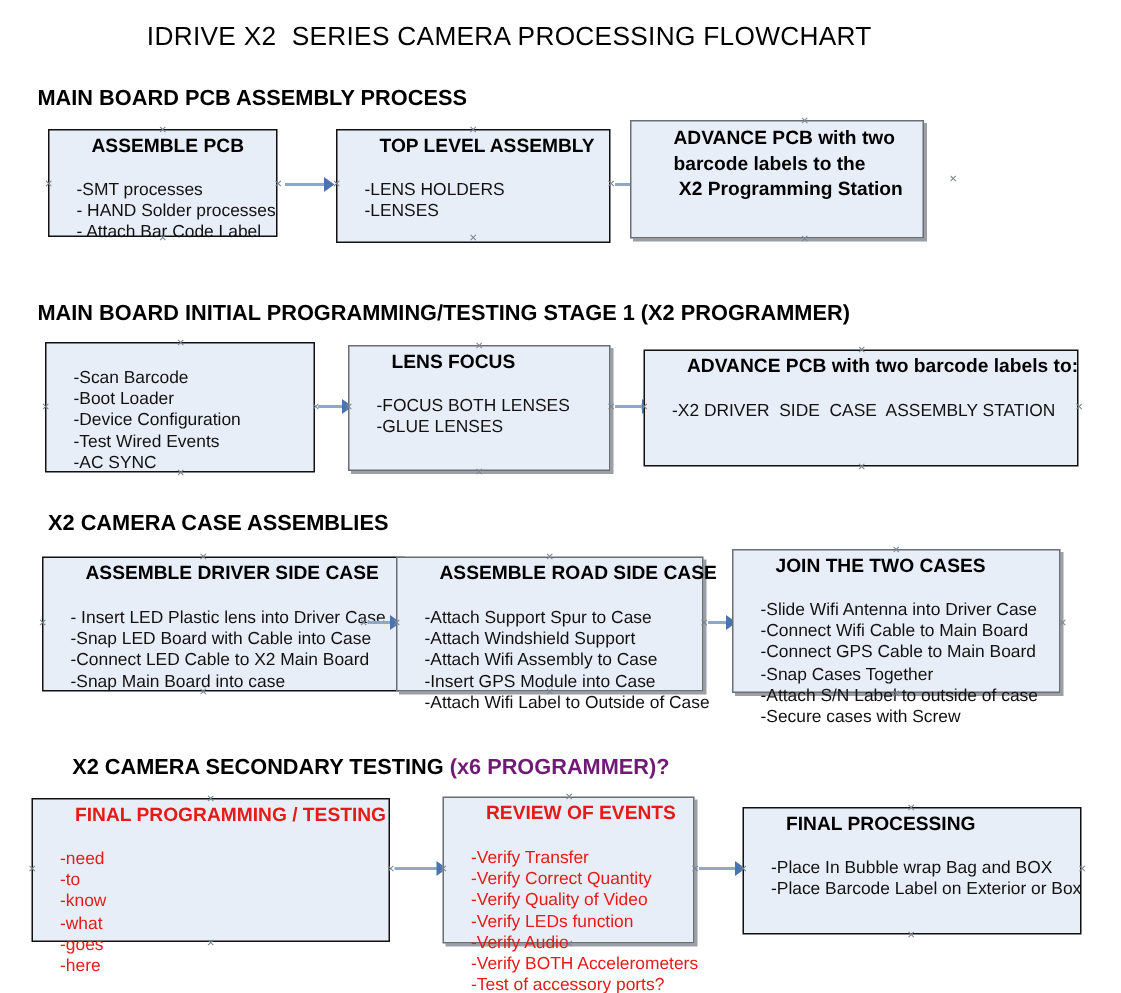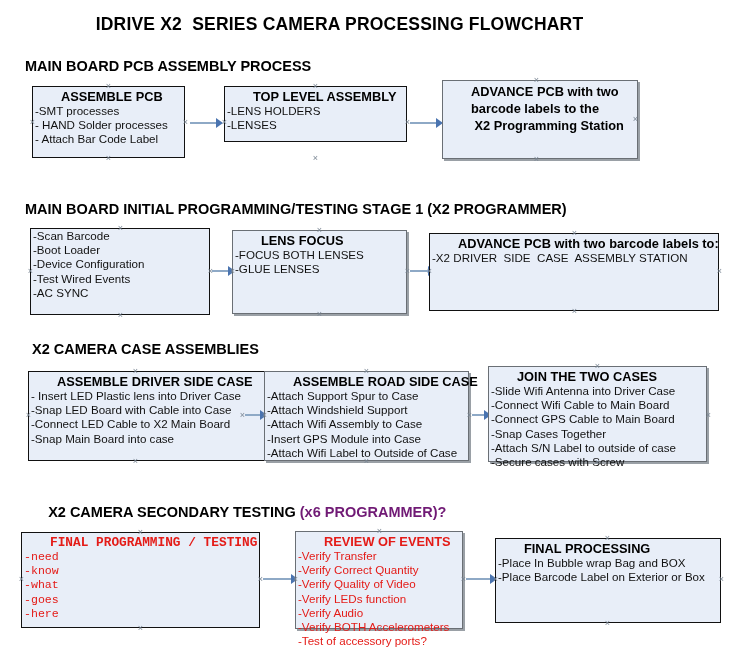--- a/index.html
+++ b/index.html
@@ -20,21 +20,21 @@
     width: 747px; height: 662px;
   }
 
   
   .doc-title {
     position: absolute;
     left: 0; top: 14px;
     width: 679px;
     text-align: center;
     font-size: 17.5px;
-    font-weight: bold;
+    font-weight: normal;
     letter-spacing: 0.2px;
     color: #000000;
     white-space: pre;
   }
   .section-title {
     position: absolute;
     font-size: 14.5px;
     font-weight: bold;
     color: #000000;
     white-space: pre;
@@ -63,21 +63,21 @@
     line-height: 15px;
     padding: 2px 0 0 4px;
     white-space: pre;
     margin-left: 24px;
   }
   .box .hd.multi {
     line-height: 17px;
   }
   .box ul {
     list-style: none;
-    margin: 0;
+    margin: 16px;
     padding: 0 0 0 2px;
   }
   .box ul li {
     font-size: 11.6px;
     line-height: 14.2px;
     color: #111111;
     white-space: pre;
   }
   
   .box.red .hd { color: #e41b17; }
@@ -128,36 +128,36 @@
     </ul>
   </div>
   <div class="hx" style="left:105px; top:83px;"></div>
   <div class="hx" style="left:105px; top:155px;"></div>
   <div class="hx" style="left:29px; top:119px;"></div>
   <div class="hx" style="left:182px; top:119px;"></div>
 
   <div class="conn" style="left:190px; top:122px; width:28px;"></div>
   <div class="arrowhead" style="left:216px; top:118px;"></div>
 
-  <div class="box" style="left:224px; top:86px; width:183px; height:56px;">
+  <div class="box" style="left:224px; top:86px; width:183px; height:76px;">
     <div class="hd">TOP LEVEL ASSEMBLY</div>
     <ul>
       <li>-LENS HOLDERS</li>
       <li>-LENSES</li>
     </ul>
   </div>
   <div class="hx" style="left:312px; top:83px;"></div>
   <div class="hx" style="left:312px; top:155px;"></div>
   <div class="hx" style="left:221px; top:119px;"></div>
   <div class="hx" style="left:404px; top:119px;"></div>
 
   <div class="conn" style="left:410px; top:122px; width:28px;"></div>
   <div class="arrowhead" style="left:436px; top:118px;"></div>
 
-  <div class="box shadow" style="left:442px; top:80px; width:196px; height:79px;">
+  <div class="box shadow" style="left:420px; top:80px; width:196px; height:79px;">
     <div class="hd multi">ADVANCE PCB with two
 barcode labels to the
  X2 Programming Station</div>
   </div>
   <div class="hx" style="left:533px; top:77px;"></div>
   <div class="hx" style="left:533px; top:156px;"></div>
   <div class="hx" style="left:632px; top:116px;"></div>
 
   <div class="section-title" style="left:25px; top:201px;">MAIN BOARD INITIAL PROGRAMMING/TESTING STAGE 1 (X2 PROGRAMMER)</div>
 
@@ -253,24 +253,25 @@
     </ul>
   </div>
   <div class="hx" style="left:594px; top:363px;"></div>
   <div class="hx" style="left:594px; top:459px;"></div>
   <div class="hx" style="left:705px; top:412px;"></div>
 
   <div class="section-title" style="left:32px; top:488px;">
     <span>X2 CAMERA SECONDARY TESTING </span><span class="red">(x6 PROGRAMMER)?</span>
   </div>
 
-  <div class="box red" style="left:21px; top:532px; width:239px; height:96px;font-family:Liberation Mono, monospace;">
+  <div class="box red" style="left:21px; top:532px; width:239px; height:96px;">
     <div class="hd">FINAL PROGRAMMING / TESTING</div>
     <ul>
       <li>-need</li>
+      <li>-to</li>
       <li>-know</li>
       <li>-what</li>
       <li>-goes</li>
       <li>-here</li>
     </ul>
   </div>
   <div class="hx" style="left:137px; top:529px;"></div>
   <div class="hx" style="left:137px; top:625px;"></div>
   <div class="hx" style="left:18px; top:576px;"></div>
   <div class="hx" style="left:257px; top:576px;"></div>

